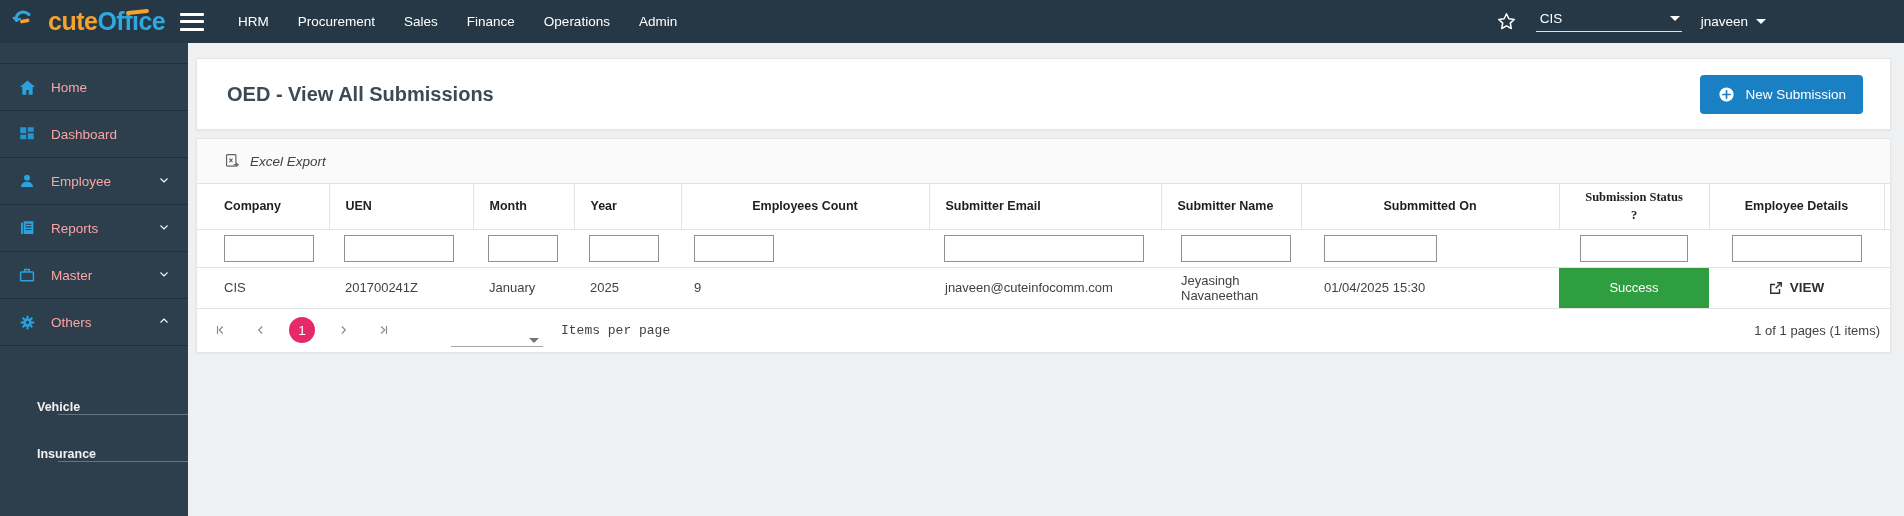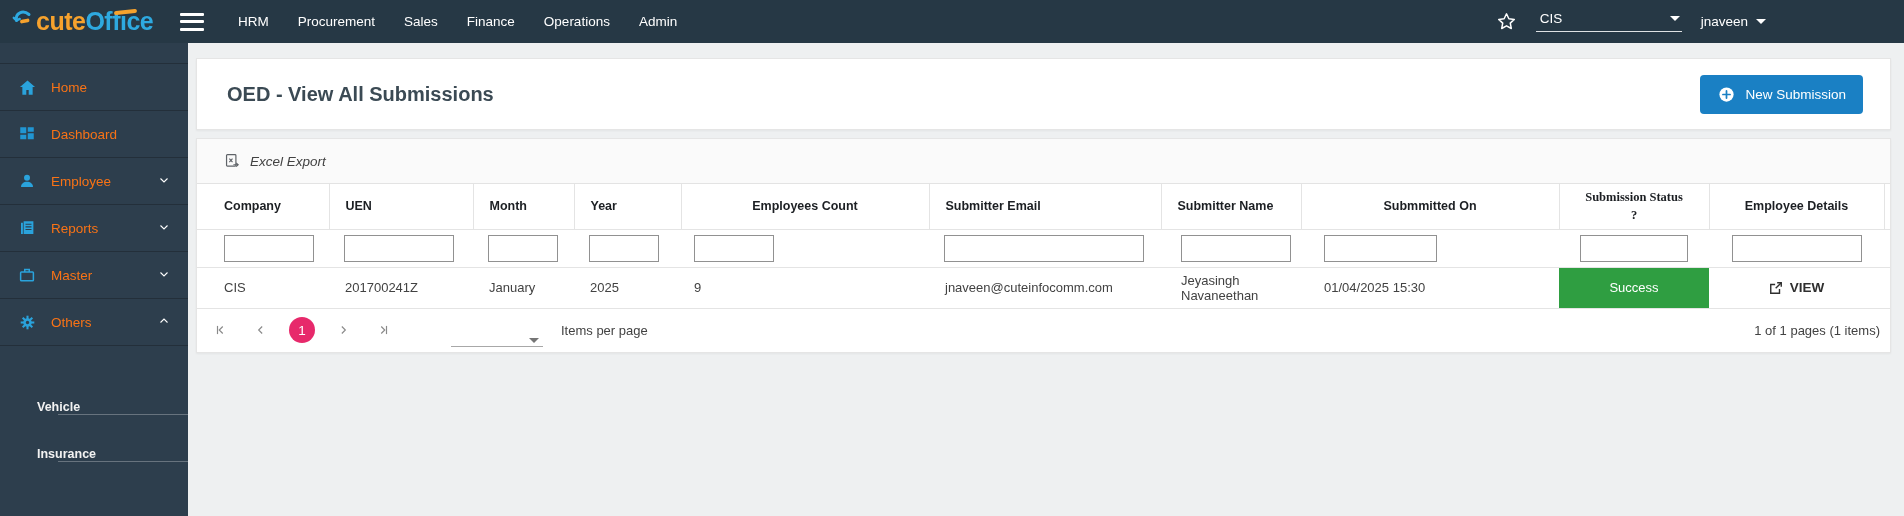--- a/index.html
+++ b/index.html
@@ -2,21 +2,21 @@
 <html><head>
 <meta charset="utf-8">
 <style>
   * { margin:0; padding:0; box-sizing:border-box; }
   html,body { width:1904px; height:516px; overflow:hidden; }
   body { font-family:"Liberation Sans", sans-serif; background:#eef0f1; position:relative; }
 
   
   .topbar { position:absolute; top:0; left:0; width:1904px; height:43px;
             background:#263845; display:flex; align-items:center; z-index:5; }
-  .logo-wrap { width:178px; padding-left:10px; display:flex; align-items:center; gap:0; }
+  .logo-wrap { width:178px; padding-left:10px; display:flex; align-items:center; gap:12px; }
   .logo-text { font-size:25px; font-weight:700; letter-spacing:-0.5px; position:relative; line-height:1; }
   .logo-cute { color:#f6a22d; }
   .logo-office { color:#2ea9e0; }
   .ffi-bar { position:absolute; left:78px; top:1px; width:23px; height:4px; border-radius:3px;
              background:#f6a22d; transform:rotate(-6deg); }
   .hamburger { width:24px; height:18px; display:flex; flex-direction:column; justify-content:space-between; cursor:pointer; margin-left:2px; }
   .hamburger span { display:block; height:3px; background:#fff; border-radius:1px; }
   .top-nav { display:flex; gap:29px; margin-left:34px; }
   .top-nav-item { color:#fff; font-size:13.5px; cursor:pointer; }
   .top-right { margin-left:auto; margin-right:138px; display:flex; align-items:center; gap:19px; }
@@ -28,21 +28,21 @@
   .caret-down { width:0; height:0; border-left:5px solid transparent; border-right:5px solid transparent;
                 border-top:5px solid #fff; }
   .user-menu { display:flex; align-items:center; gap:8px; cursor:pointer; }
   .user-menu .val { color:#fff; font-size:13.5px; }
 
   
   .sidebar { position:absolute; top:43px; left:0; width:188px; height:473px; background:#2d3e4d; }
   .side-nav { margin-top:20px; border-top:1px solid #232f3a; }
   .side-item { height:47px; display:flex; align-items:center; padding-left:17px; gap:14px;
                border-bottom:1px solid #232f3a; cursor:pointer; position:relative; }
-  .side-item .lbl { color:#f97316; font-size:13.5px; }
+  .side-item .lbl { color:#fca5a5; font-size:13.5px; }
   .side-item .chev { position:absolute; right:18px; top:50%; transform:translateY(-50%); }
   .side-ico { width:20px; height:20px; display:flex; align-items:center; justify-content:center; }
   .submenu { margin-top:22px; }
   .sub-item { height:46px; display:flex; align-items:flex-end; padding-left:37px; cursor:pointer; }
   .sub-item .lbl { color:#f2f2f2; font-size:12.5px; font-weight:700; }
   .sub-divider { margin-left:58px; border-top:1px solid rgba(255,255,255,0.28); }
 
   
   .main { position:absolute; top:43px; left:188px; width:1716px; height:473px; background:#eef0f1; }
   .card { background:#fff; border:1px solid #e5e5e5; box-shadow:0 1px 2px rgba(0,0,0,0.05); }
@@ -83,21 +83,21 @@
   .pager { height:43px; display:flex; align-items:center; padding:0 10px 0 12px; color:#7a7a7a; }
   .pg-btn { width:24px; height:24px; display:flex; align-items:center; justify-content:center;
             cursor:pointer; margin-right:16px; }
   .pg-current { width:26px; height:26px; border-radius:50%; background:#e7296b; color:#fff;
                 font-size:13.5px; display:flex; align-items:center; justify-content:center;
                 cursor:pointer; margin-right:16px; }
   .pg-size { margin-left:40px; width:92px; height:24px; border-bottom:1px solid #a8a8a8;
              display:flex; align-items:flex-end; justify-content:flex-end; cursor:pointer;
              margin-top:10px; padding:0 4px 3px 4px; }
   .pg-size .caret-down { border-top-color:#757575; }
-  .pg-size-label { margin-left:18px; font-size:13px; color:#424242; }
+  .pg-size-label { margin-left:18px; font-size:13px; color:#424242;font-family:Liberation Mono, monospace; }
   .pg-summary { margin-left:auto; font-size:13px; color:#424242; }
 </style>
 </head>
 <body>
 
 <div class="topbar">
   <div class="logo-wrap">
     <span>
       <svg width="26" height="26" viewBox="0 0 26 26">
         <path d="M19 7.5C13 2.5 5 6 6.5 13.5" fill="none" stroke="#2ea9e0" stroke-width="3" stroke-linecap="round"></path>

